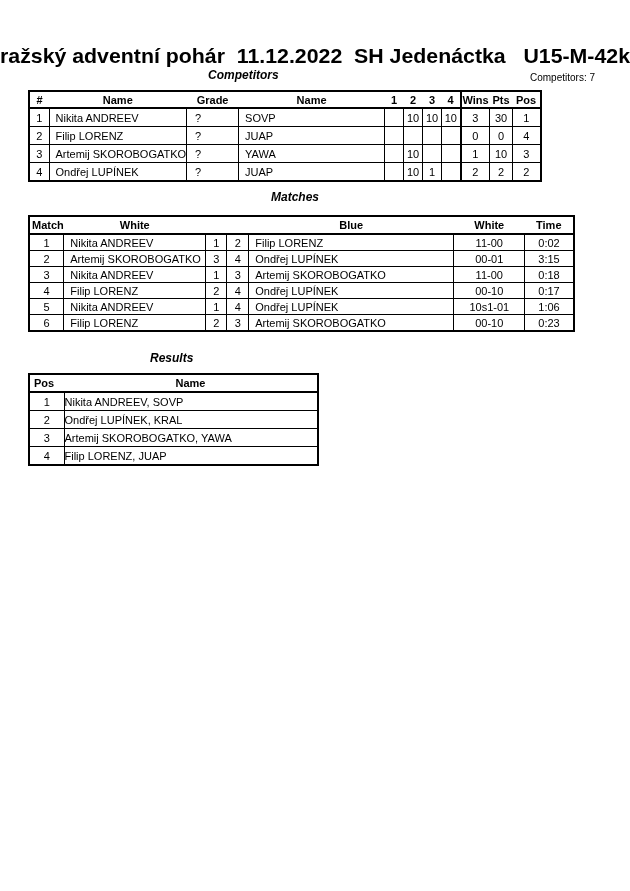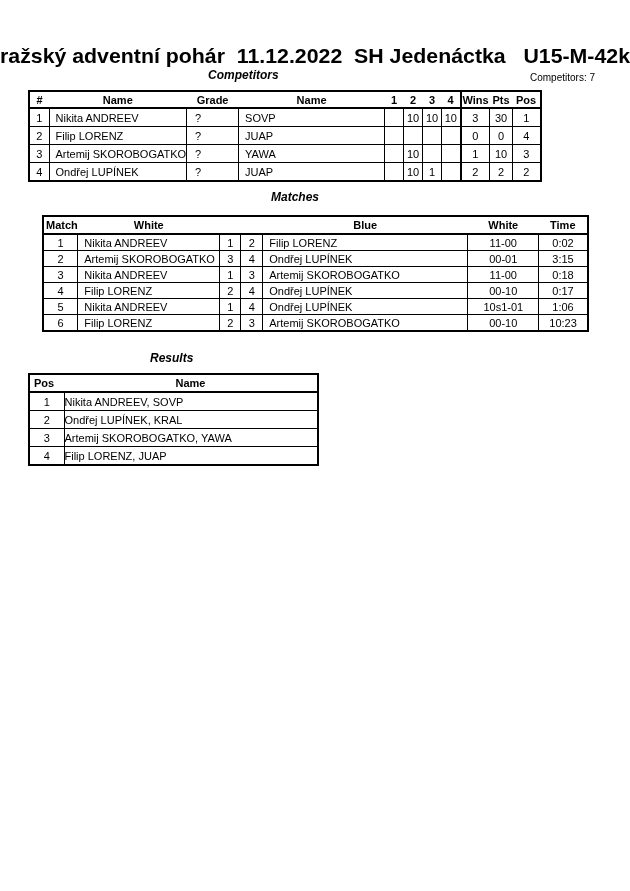--- a/index.html
+++ b/index.html
@@ -43,21 +43,21 @@
 
   
   .competitors { left:28px; top:90px; }
   .competitors th { height:15px; }
   .competitors td { height:17px; }
   .competitors .c-name, .competitors .c-club { text-align:left; padding-left:6px; }
   .competitors .c-grade { text-align:left; padding-left:8px; }
   .competitors th.thick-left, .competitors td.c-wins { border-left:2px solid #000; }
 
   
-  .matches { left:28px; top:215px;margin-left:14px; }
+  .matches { left:28px; top:215px; }
   .matches th { height:16px; }
   .matches td { height:15px; }
   .matches th.h-match { text-align:left; padding-left:2px; overflow:visible; }
   .matches .c-white, .matches .c-blue { text-align:left; padding-left:6px; }
 
   
   .results { left:28px; top:373px; }
   .results th { height:16px; }
   .results td { height:17px; }
   .results th.h-pos { text-align:left; padding-left:4px; }
@@ -227,21 +227,21 @@
           <td class="c-result">10s1-01</td>
           <td class="c-time">1:06</td>
         </tr>
         <tr>
           <td class="c-match">6</td>
           <td class="c-white">Filip LORENZ</td>
           <td class="c-wnum">2</td>
           <td class="c-bnum">3</td>
           <td class="c-blue">Artemij SKOROBOGATKO</td>
           <td class="c-result">00-10</td>
-          <td class="c-time">10:23</td>
+          <td class="c-time">0:23</td>
         </tr>
       </tbody>
   </table>
 
   <div class="sec-heading h-results">Results</div>
 
   <table class="tbl results">
     <colgroup>
       <col style="width:35px">
         <col style="width:254px">

